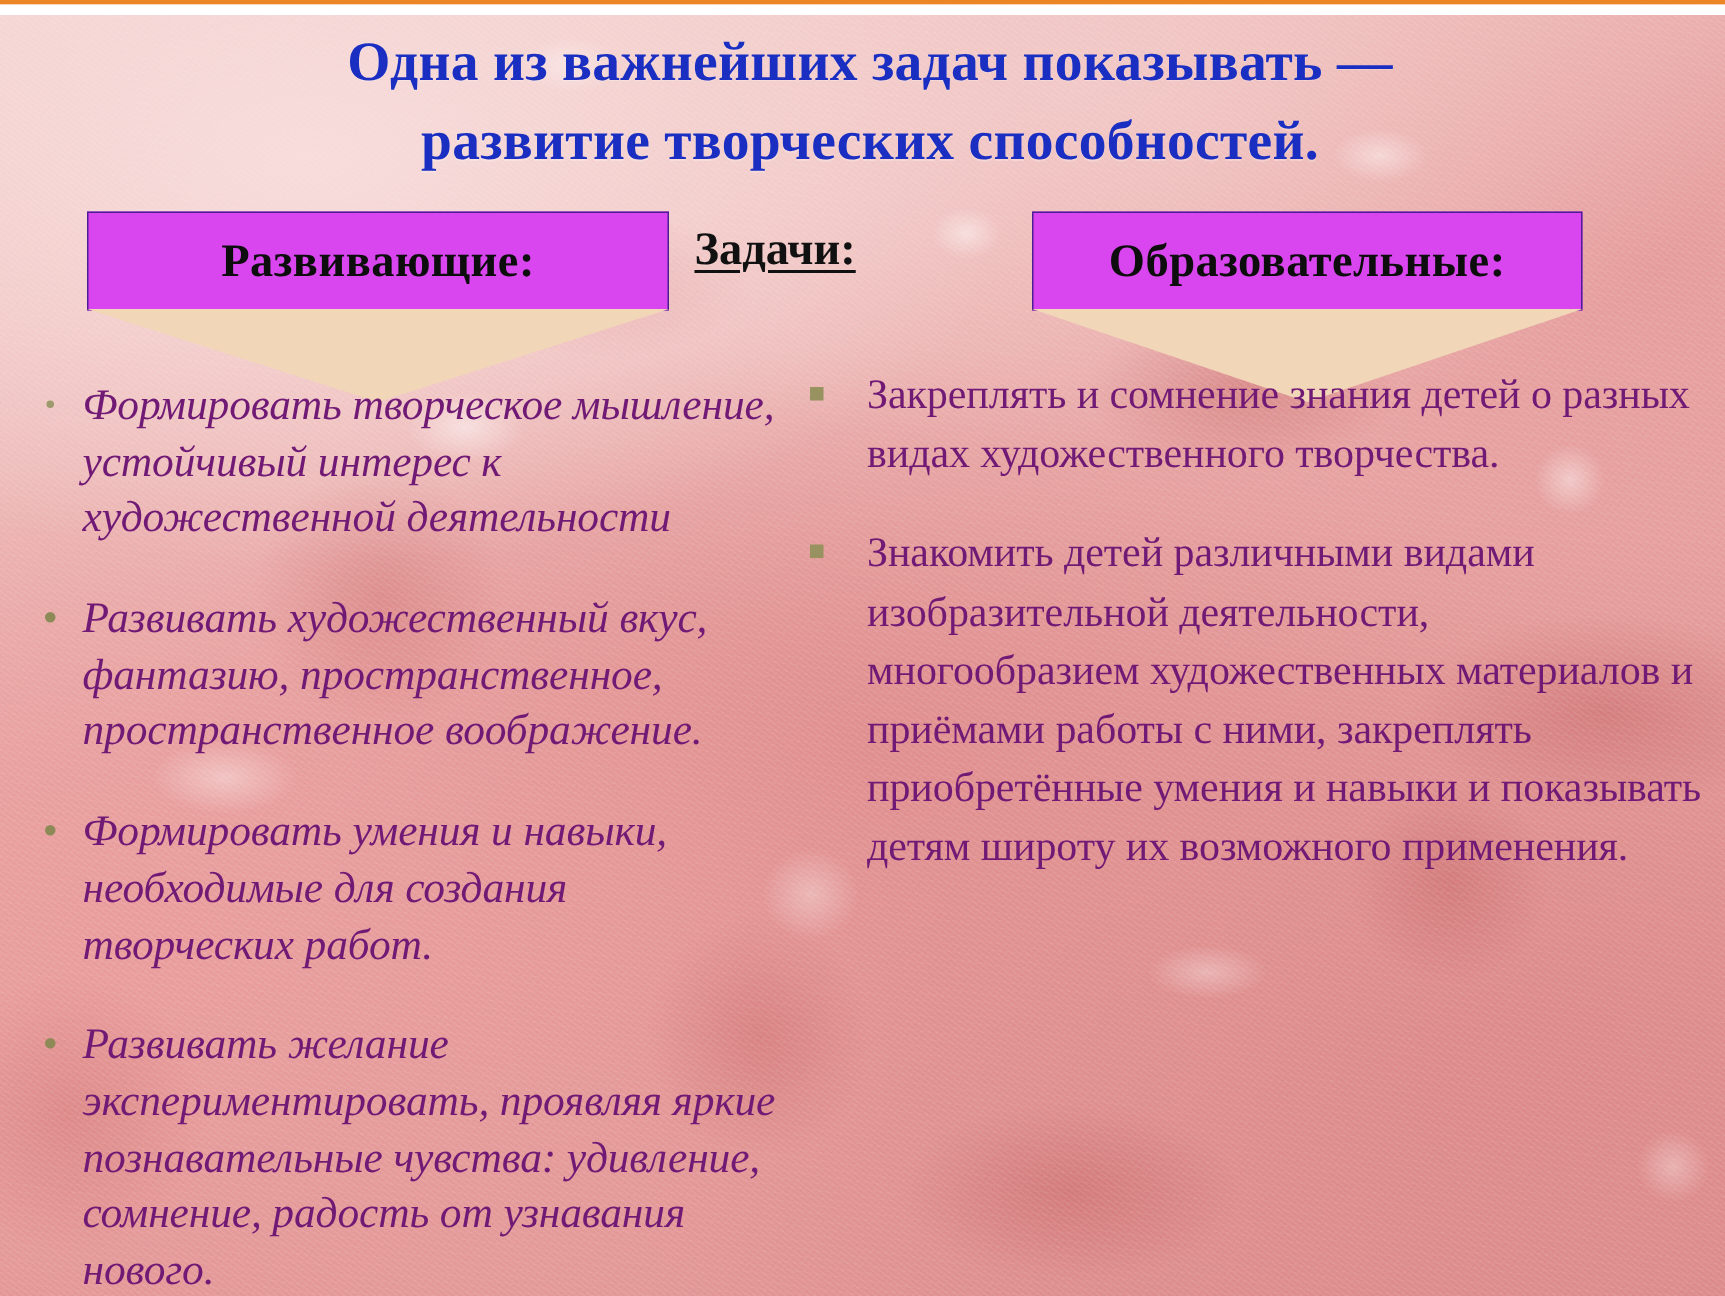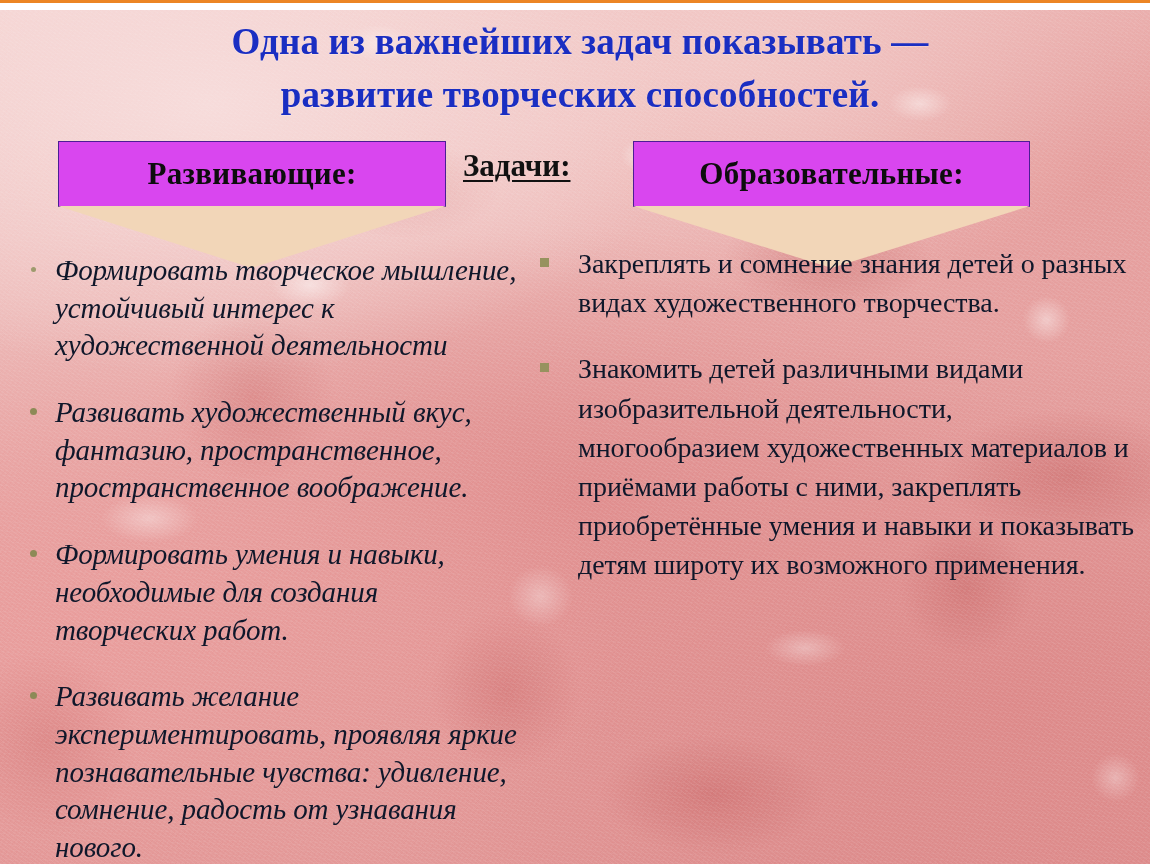--- a/index.html
+++ b/index.html
@@ -126,21 +126,21 @@
     top: 50%;
     transform: translateY(-50%);
     text-align: center;
     color: #0d0d0d;
     font-family: "Liberation Serif", "DejaVu Serif", serif;
     font-weight: bold;
     font-size: 31px;
     letter-spacing: .3px;
   }
   #arrow-left  { left: 58px;  top: 141px; width: 388px; height: 66px; }
-  #arrow-right { left: 633px; top: 141px; width: 397px; height: 66px; }
+  #arrow-right { left: 688px; top: 141px; width: 367px; height: 66px; }
 
   
   #tasks-label {
     position: absolute;
     left: 463px; top: 148px;
     color: #111111;
     font-family: "Liberation Serif", "DejaVu Serif", serif;
     font-weight: bold;
     font-size: 31px;
     text-decoration: underline;
@@ -150,21 +150,21 @@
   }
 
   
   .col { position: absolute; }
   #col-left  { left: 8px;   top: 252px; width: 512px; }
   #col-right { left: 528px; top: 244px; width: 610px; }
 
   .bullet-item {
     position: relative;
     display: block;
-    color: #0f172a;
+    color: #701a75;
   }
   .bullet-item .marker {
     position: absolute;
     display: block;
   }
   .bullet-item .text { display: block; }
 
   
   #col-left .bullet-item {
     padding-left: 47px;

